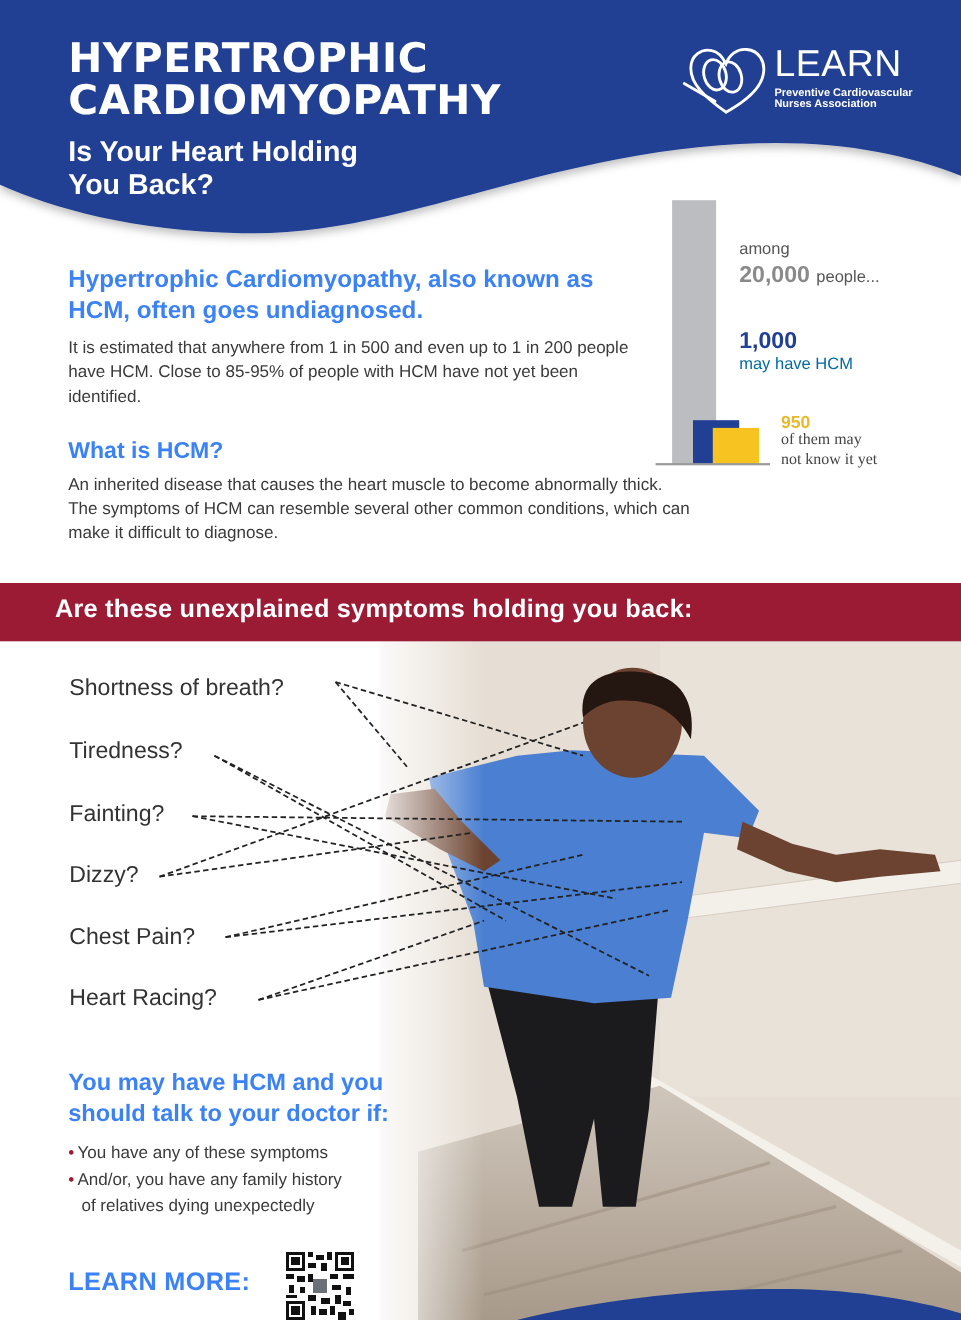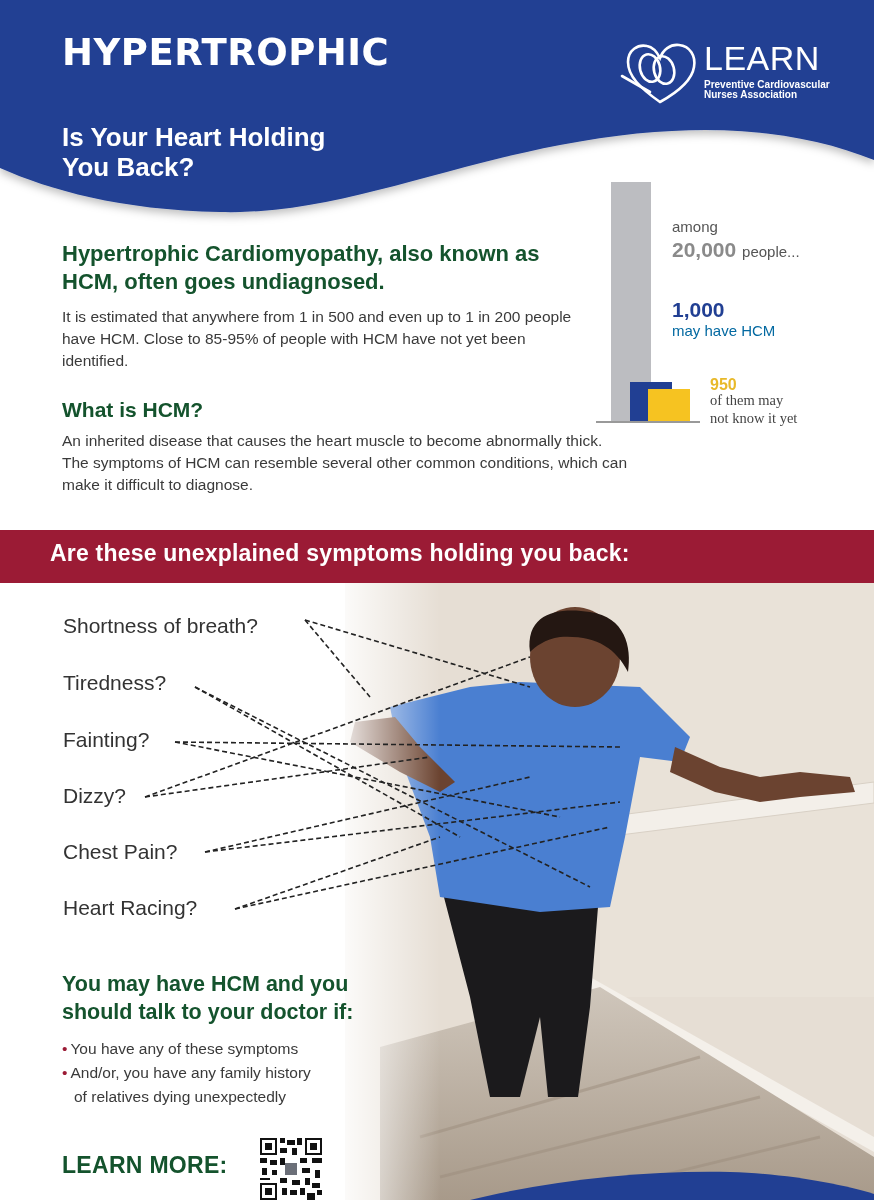--- a/index.html
+++ b/index.html
@@ -16,21 +16,21 @@
     font-family: "Liberation Sans", sans-serif; font-weight: bold; font-size: 26px; line-height: 30px; }
 
   
   .logo { position: absolute; left: 620px; top: 40px; z-index: 3; display: flex; align-items: flex-start; }
   .logo svg { width: 80px; height: 66px; }
   .logo-text { margin-left: 4px; color: #fff; }
   .logo-name { font-family: "Liberation Sans", sans-serif; font-size: 34px; line-height: 36px; letter-spacing: 0.5px; }
   .logo-sub { font-size: 10px; font-weight: bold; line-height: 10px; margin-top: 4px; }
 
   
-  .h2-red { color: #14532d; font-family: "Liberation Sans", sans-serif; font-weight: bold; }
+  .h2-red { color: #3b82f6; font-family: "Liberation Sans", sans-serif; font-weight: bold; }
   .intro-title { position: absolute; left: 62px; top: 240px; width: 500px; font-size: 22px; line-height: 28px; }
   .intro-body { position: absolute; left: 62px; top: 306px; width: 510px; font-size: 15.5px; line-height: 22px; color: #3a3a3a; }
   .what-title { position: absolute; left: 62px; top: 396px; font-size: 21px; line-height: 28px; }
   .what-body { position: absolute; left: 62px; top: 430px; width: 570px; font-size: 15.5px; line-height: 22px; color: #3a3a3a; }
 
   
   .chart { position: absolute; left: 596px; top: 180px; width: 278px; height: 250px; }
   .bar-gray { position: absolute; left: 15px; top: 2px; width: 40px; height: 240px; background: #bcbdc1; }
   .bar-blue { position: absolute; left: 34px; top: 202px; width: 42px; height: 40px; background: #213f93; }
   .bar-yellow { position: absolute; left: 52px; top: 209px; width: 42px; height: 33px; background: #f6c321; }
@@ -74,20 +74,21 @@
   <defs>
     <filter id="sh" x="-5%" y="-5%" width="110%" height="120%">
       <feDropShadow dx="0" dy="4" stdDeviation="4" flood-color="#000" flood-opacity="0.25"></feDropShadow>
     </filter>
   </defs>
   <path d="M0,0 L874,0 L874,160 C800,130 700,118 560,145 C430,170 330,215 220,212 C120,210 50,190 0,168 Z" fill="#213f93" filter="url(#sh)"></path>
 </svg>
 
 <div class="header-title">
   <span class="t1">HYPERTROPHIC</span>
+  <span class="t2">CARDIOMYOPATHY</span>
 </div>
 <div class="header-sub">
   <div>Is Your Heart Holding</div>
   <div>You Back?</div>
 </div>
 
 <div class="logo">
   <svg viewBox="0 0 80 66">
     <g fill="none" stroke="#fff" stroke-width="2.6" stroke-linecap="round">
       <path d="M40,62 C20,48 8,36 8,22 C8,10 18,4 27,6 C33,7 37,12 40,18 C43,10 50,4 59,5 C70,6 76,16 74,27 C72,40 58,52 40,62"></path>

